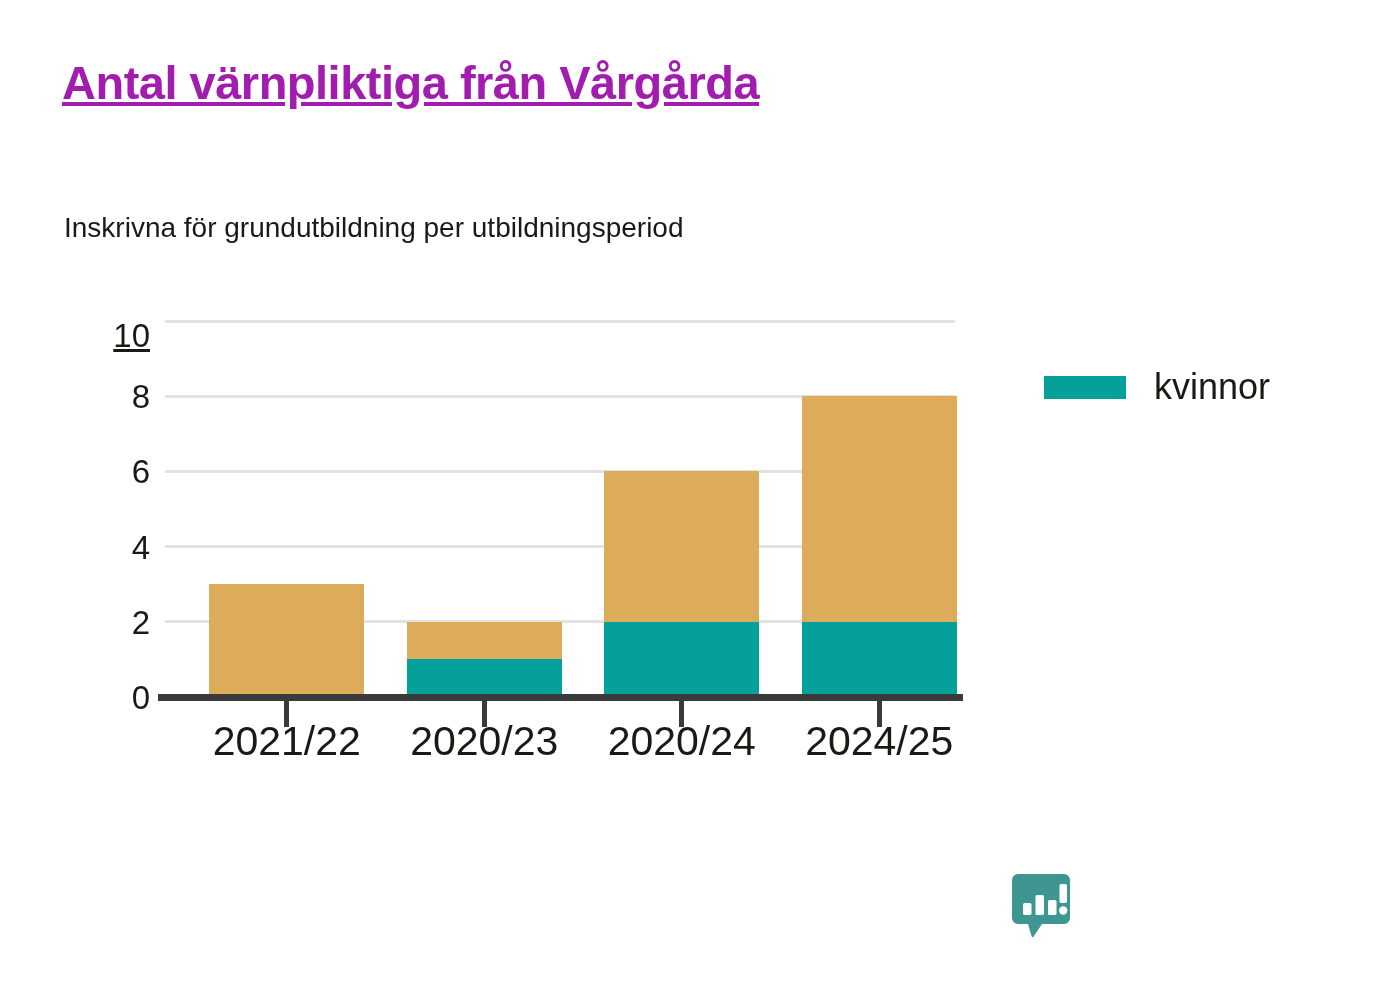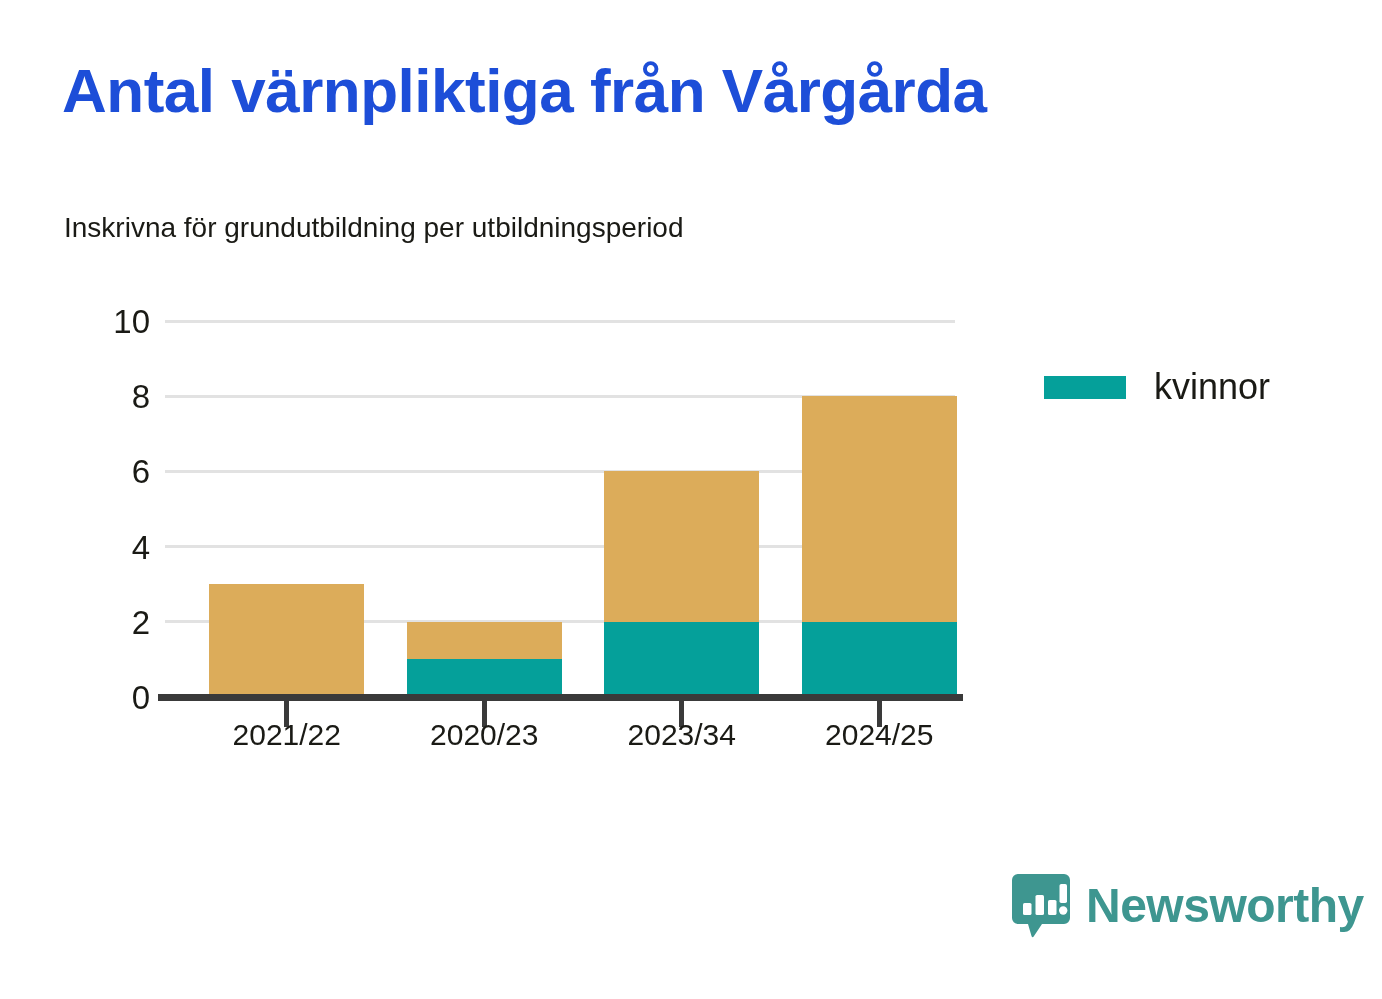--- a/index.html
+++ b/index.html
@@ -16,26 +16,27 @@
     color: #1a1a15;
     -webkit-font-smoothing: antialiased;
   }
 
   
   #chart-title {
     position: absolute;
     left: 62px;
     top: 58px;
     width: 1200px;
-    font-size: 62px;
+    font-size: 47px;
     font-weight: 800;
     letter-spacing: -0.5px;
     line-height: 1.05;
-    color: #1d4ed8;
-    white-space: nowrap;
+    color: #a21caf;
+    white-space: nowrap;
+    text-decoration: underline;
   }
   #chart-subtitle {
     position: absolute;
     left: 64px;
     top: 212px;
     width: 1200px;
     font-size: 28px;
     font-weight: 400;
     line-height: 1.15;
     color: #1a1a15;
@@ -102,21 +103,21 @@
     top: 701px;
     width: 5px;
     height: 26px;
     background: #3a3a3a;
   }
   .xtick-label {
     position: absolute;
     top: 718px;
     width: 240px;
     text-align: center;
-    font-size: 30px;
+    font-size: 41px;
     font-weight: 400;
     color: #1a1a15;
     white-space: nowrap;
   }
 
   
   #legend {
     position: absolute;
     left: 1022px;
     top: 362px;
@@ -167,21 +168,21 @@
 <div id="chart-title">Antal värnpliktiga från Vårgårda</div>
 
 <div id="chart-subtitle">Inskrivna för grundutbildning per utbildningsperiod</div>
 
 <div id="y-axis-labels">
     <div class="ytick-label" style="bottom: -17px;">0</div>
     <div class="ytick-label" style="bottom: 58.2px;">2</div>
     <div class="ytick-label" style="bottom: 133.4px;">4</div>
     <div class="ytick-label" style="bottom: 208.6px;">6</div>
     <div class="ytick-label" style="bottom: 283.8px;">8</div>
-    <div class="ytick-label" style="bottom: 359px;">10</div>
+    <div class="ytick-label" style="bottom: 345px; text-decoration: underline;">10</div>
   </div>
 
 <div id="plot-area">
     <div class="gridline" style="bottom: -1.5px; background: transparent;"></div>
     <div class="gridline" style="bottom: 73.7px;"></div>
     <div class="gridline" style="bottom: 148.9px;"></div>
     <div class="gridline" style="bottom: 224.1px;"></div>
     <div class="gridline" style="bottom: 299.3px;"></div>
     <div class="gridline" style="bottom: 374.5px;"></div>
     <div class="bar-group" style="left: 44.25px; width: 155px; height: 376px;">
@@ -214,23 +215,22 @@
   <span id="logo-mark">
     <svg viewBox="0 0 58 64" width="58" height="64" aria-hidden="true">
       <path d="M6 0 H52 A6 6 0 0 1 58 6 V44 A6 6 0 0 1 52 50 H30 L22 62 Q20.5 64.5 19.5 62 L16 50 H6 A6 6 0 0 1 0 44 V6 A6 6 0 0 1 6 0 Z" fill="#3e9690"></path>
       <rect x="11" y="29" width="8.5" height="12" rx="1.6" fill="#ffffff"></rect>
       <rect x="23.5" y="21" width="8.5" height="20" rx="1.6" fill="#ffffff"></rect>
       <rect x="36" y="26" width="8.5" height="15" rx="1.6" fill="#ffffff"></rect>
       <rect x="47.5" y="10" width="7.5" height="19" rx="1.8" fill="#ffffff"></rect>
       <circle cx="51.2" cy="36.5" r="4.2" fill="#ffffff"></circle>
     </svg>
   </span>
-  <span id="logo-wordmark">Newsworthy</span>
 </div>
 
 <div class="xtick-mark" style="left: 284.25px;"></div>
 <div class="xtick-label" style="left: 166.75px;">2021/22</div>
 <div class="xtick-mark" style="left: 481.75px;"></div>
 <div class="xtick-label" style="left: 364.25px;">2020/23</div>
 <div class="xtick-mark" style="left: 679.25px;"></div>
-<div class="xtick-label" style="left: 561.75px;">2023/34</div>
+<div class="xtick-label" style="left: 561.75px;">2020/24</div>
 <div class="xtick-mark" style="left: 876.75px;"></div>
 <div class="xtick-label" style="left: 759.25px;">2024/25</div>
 
 </body></html>

